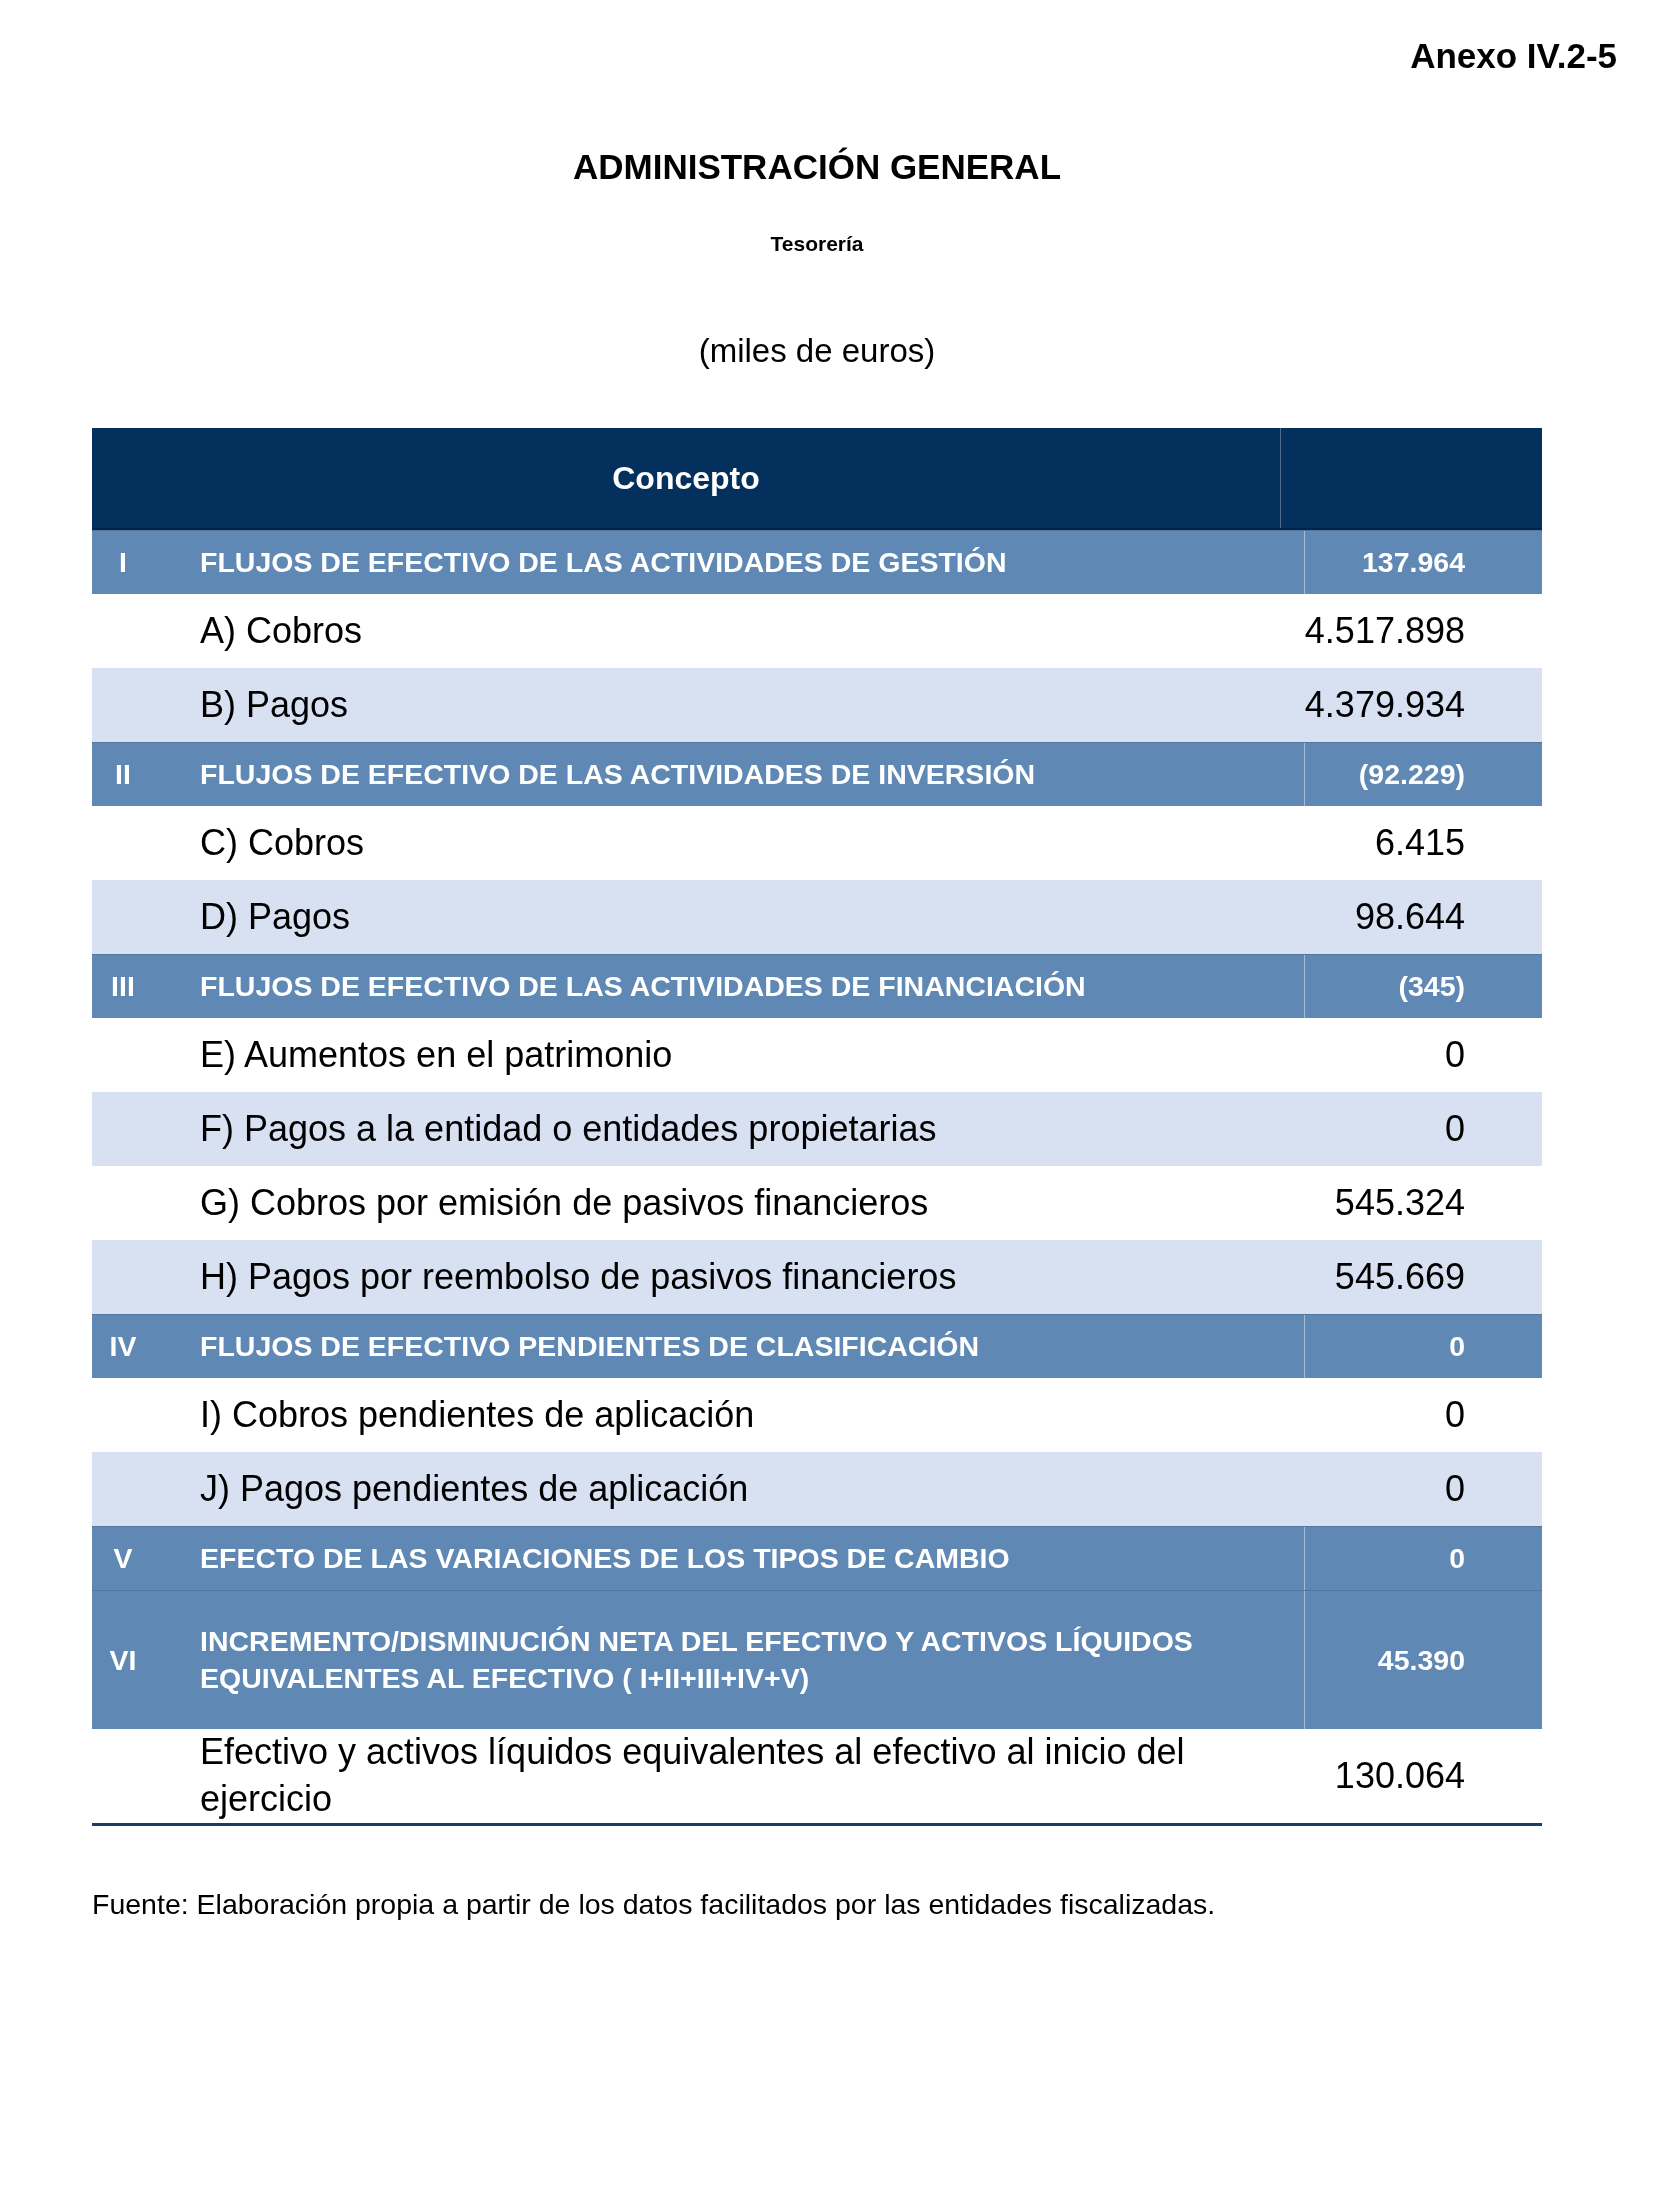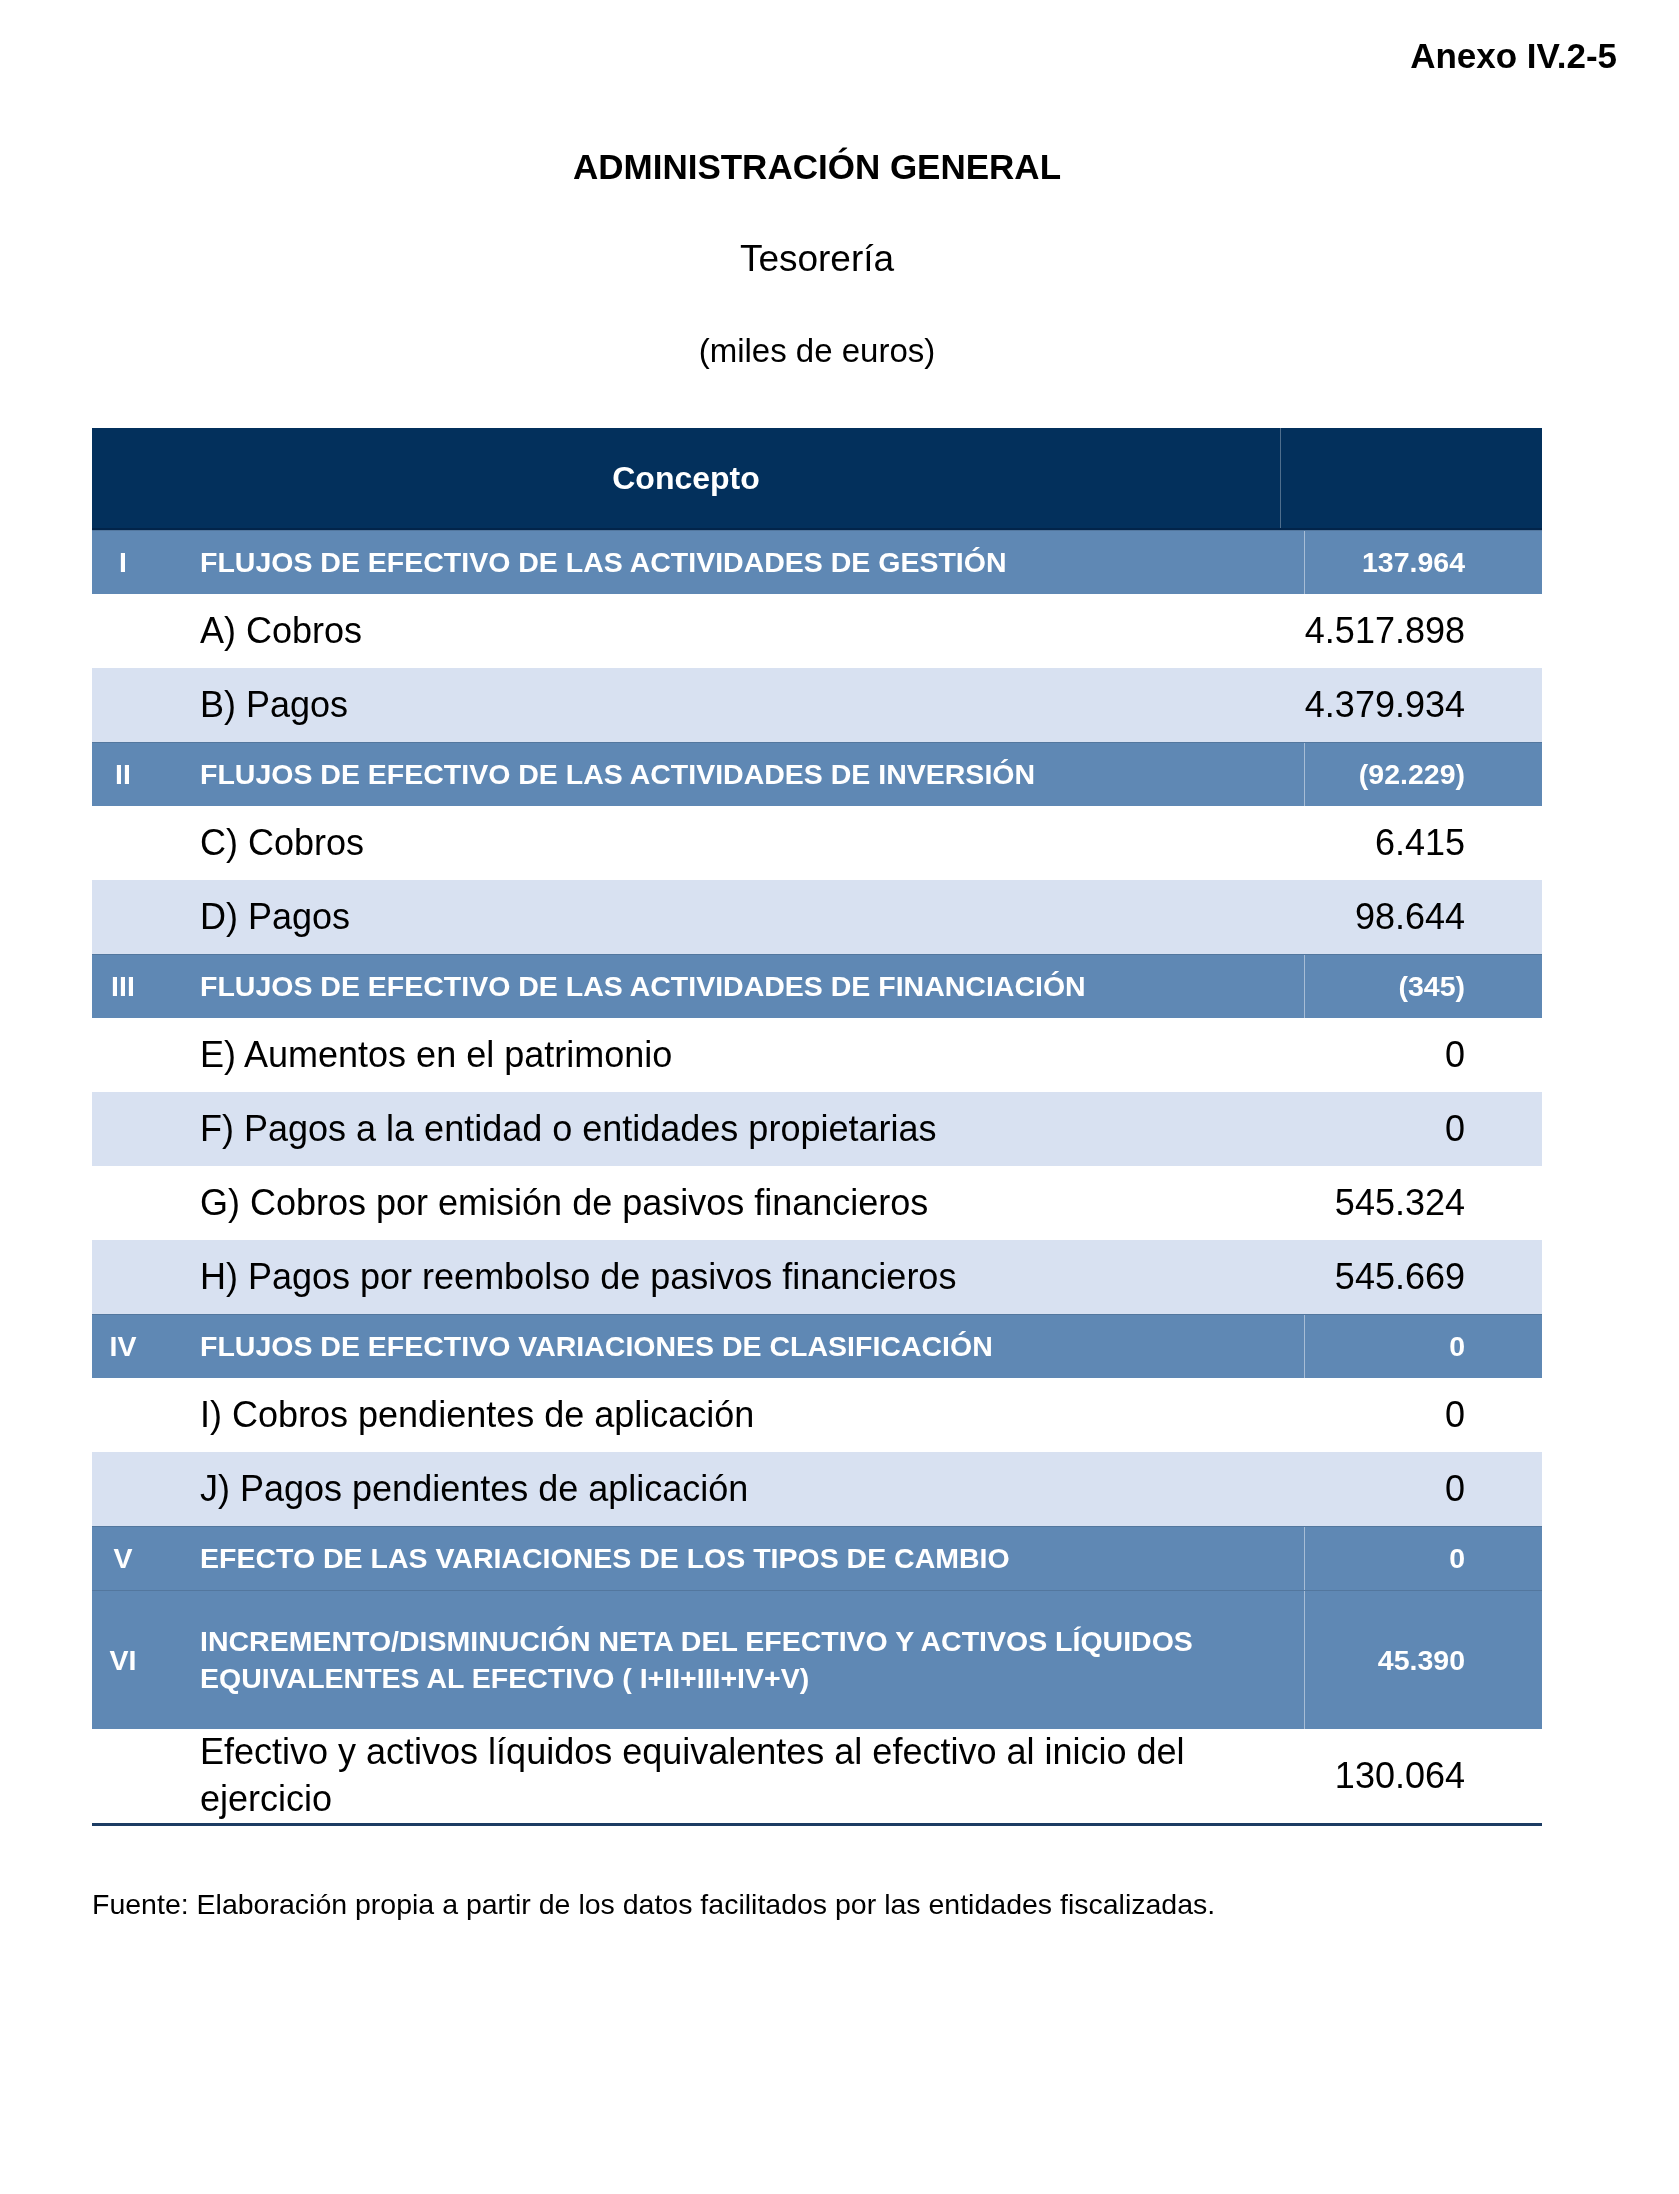--- a/index.html
+++ b/index.html
@@ -10,21 +10,21 @@
     font-family: "Liberation Sans", sans-serif;
     color: #000;
     overflow: hidden;
   }
   .annex {
     position: absolute; top: 36px; right: 63px;
     font-size: 35px; font-weight: bold;
   }
   .titleblock { position: absolute; left: 92px; width: 1450px; text-align: center; }
   .title    { top: 147px; font-size: 35px; font-weight: bold; }
-  .subtitle { top: 238px; font-size: 37px; font-weight: normal; }
+  .subtitle { top: 232px; font-size: 21px; font-weight: bold; }
   .units    { top: 332px; font-size: 33px; font-weight: normal; }
 
   .table {
     position: absolute; left: 92px; top: 428px; width: 1450px;
     border-bottom: 3.2px solid var(--table-border);
   }
   .thead {
     height: 100px; background: var(--header-bg);
     display: flex; align-items: stretch;
     border-bottom: 2.4px solid var(--header-line);
@@ -150,21 +150,21 @@
       <div class="trow data light">
         <div class="cell num"></div>
         <div class="cell concept">
           <span class="concept-text">H) Pagos por reembolso de pasivos financieros</span>
         </div>
         <div class="cell value">545.669</div>
       </div>
       <div class="trow section">
         <div class="cell num">IV</div>
         <div class="cell concept">
-          <span class="concept-text">FLUJOS DE EFECTIVO VARIACIONES DE CLASIFICACIÓN</span>
+          <span class="concept-text">FLUJOS DE EFECTIVO PENDIENTES DE CLASIFICACIÓN</span>
         </div>
         <div class="cell value">0</div>
       </div>
       <div class="trow data white">
         <div class="cell num"></div>
         <div class="cell concept">
           <span class="concept-text">I) Cobros pendientes de aplicación</span>
         </div>
         <div class="cell value">0</div>
       </div>

